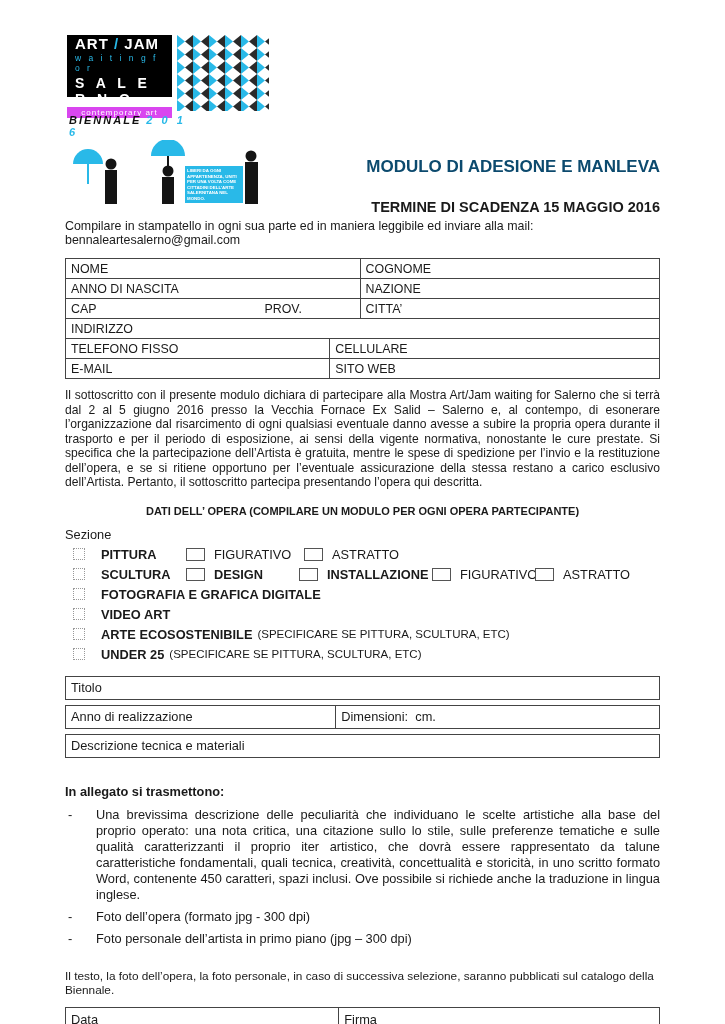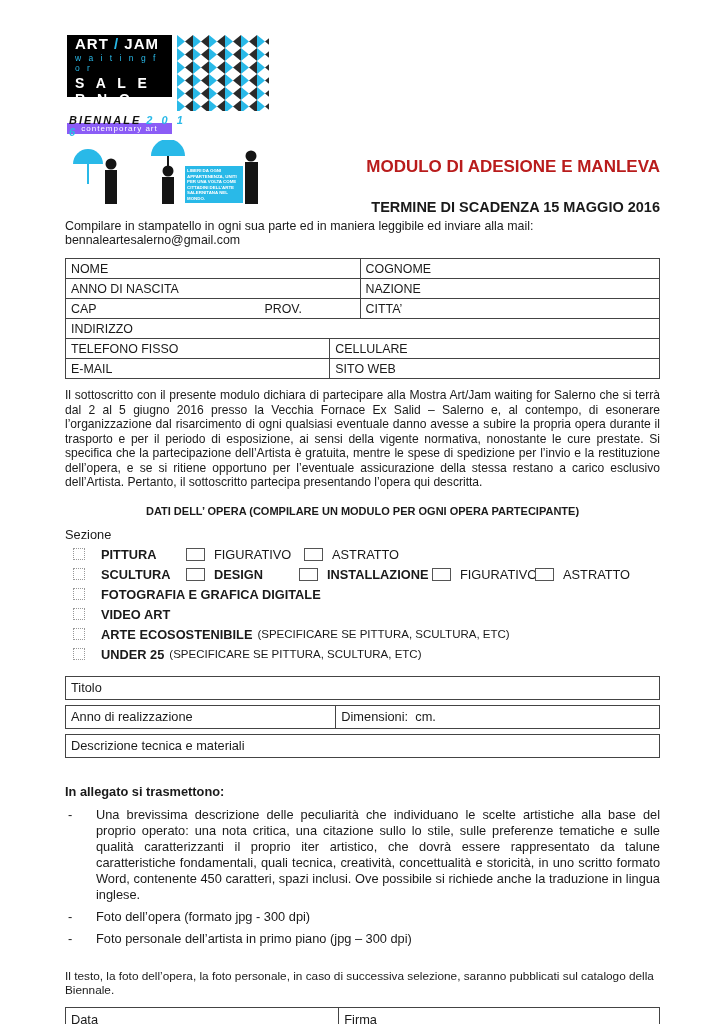--- a/index.html
+++ b/index.html
@@ -9,30 +9,30 @@
 
   
   .hdr{position:relative;height:152px;}
   .logo{position:absolute;left:2px;top:0;width:202px;}
   .logo-top{display:flex;align-items:stretch;}
   .logo-box{background:#000;color:#fff;width:104px;height:62px;padding:0 8px 0;box-sizing:content-box;}
   .l1{font-weight:bold;font-size:15px;letter-spacing:1px;white-space:nowrap;}
   .l1 .slash{color:#29b9e8;}
   .l2{color:#29b9e8;font-size:8.5px;letter-spacing:2.5px;margin-top:1px;}
   .l3{font-size:14px;letter-spacing:4px;font-weight:bold;margin-top:2px;}
-  .l4{background:#8b5cf6;color:#fff;font-size:8px;text-align:center;
-      margin:16px -8px 0;padding:1px 0;letter-spacing:1px;}
+  .l4{background:#d946ef;color:#fff;font-size:8px;text-align:center;
+      margin:0 -8px 0;padding:1px 0;letter-spacing:1px;}
   .logo-biennale{font-size:11px;font-weight:bold;letter-spacing:2px;color:#111;
       padding:3px 0 0 2px;width:120px;font-style:italic;}
   .logo-biennale .yr{color:#29b9e8;letter-spacing:3px;}
   .tri-wrap{margin-left:5px;line-height:0;}
   .logo-photo{position:relative;width:200px;height:66px;margin-top:2px;}
   .tagline{position:absolute;left:118px;top:26px;width:54px;background:#29b9e8;
       color:#fff;font-size:4.4px;line-height:1.25;padding:2px 2px;font-weight:bold;}
-  .doc-title{position:absolute;right:0;top:122px;color:#b91c1c;font-weight:bold;
+  .doc-title{position:absolute;right:0;top:122px;color:#0c4a6e;font-weight:bold;
       font-size:17px;letter-spacing:0;}
 
   .deadline{text-align:right;font-weight:bold;font-size:14.5px;margin-top:12px;}
   .instructions{font-size:12.4px;margin-top:4px;}
 
   
   table{width:100%;border-collapse:collapse;table-layout:fixed;}
   td{border:1px solid #444;font-size:12.4px;padding:1px 5px;height:17px;vertical-align:middle;}
   .tjoin{margin-top:-1px;}
   .tbl-gap{margin-top:5px;}

